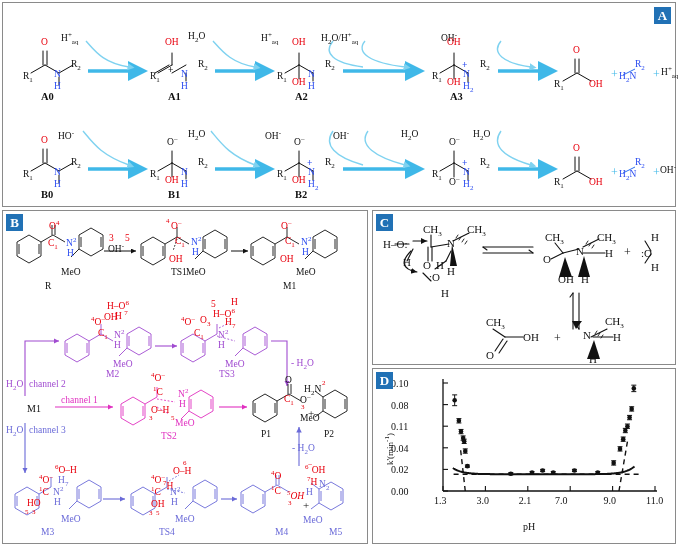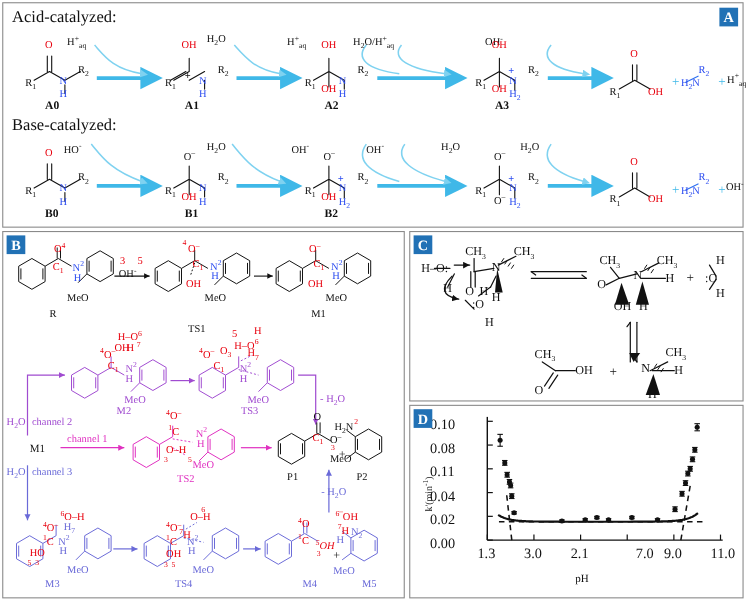--- a/index.html
+++ b/index.html
@@ -19,32 +19,30 @@
   .cyan{color:#3fb8e8;}
   .purple{color:#a04bd0;}
   .magenta{color:#e030c0;}
   .periwinkle{color:#6a6ad8;}
   .blk{color:#111;}
   .sup{font-size:7px;vertical-align:super;}
   .sub{font-size:7px;vertical-align:sub;}
   svg{position:absolute;left:0;top:0;overflow:visible;}
   
   #dplot{position:absolute;left:46px;top:10px;width:238px;height:118px;}
-  .axis-txt{position:absolute;font-size:13px;color:#111;white-space:nowrap;}
+  .axis-txt{position:absolute;font-size:10px;color:#111;white-space:nowrap;}
   .ylab{position:absolute;font-size:9px;color:#111;transform:rotate(-90deg);transform-origin:left top;white-space:nowrap;}
   .xlab{position:absolute;font-size:10px;color:#111;}
 </style>
 </head>
 <body>
 
 <div class="panel" id="panelA">
   <div class="badge" style="right:4px;top:4px;">A</div>
 
-  <div class="sec-title" style="left:8px;top:5px;">Acid-catalyzed:</div>
-  <div class="sec-title" style="left:8px;top:103px;">Base-catalyzed:</div>
 
   <svg width="674" height="205">
     <defs>
       <marker id="cyanArrow" markerWidth="7" markerHeight="7" refX="1" refY="3" orient="auto">
         <path d="M0,0 L6,3 L0,6 z" fill="#3fb8e8"></path>
       </marker>
       <marker id="cyanThin" markerWidth="6" markerHeight="6" refX="1" refY="2.5" orient="auto">
         <path d="M0,0 L5,2.5 L0,5 z" fill="#7fd2f0"></path>
       </marker>
     </defs>
@@ -386,21 +384,21 @@
   <div class="lbl red" style="left:122px;top:22px;">5</div>
   <div class="lbl" style="left:105px;top:31px;">OH<span class="sup">-</span></div>
 
   <div class="lbl red" style="left:168px;top:8px;">O<span class="sup">–</span></div>
   <div class="lbl red" style="left:163px;top:6px;font-size:7px;">4</div>
   <div class="lbl red" style="left:172px;top:25px;">C<span class="sub">1</span></div>
   <div class="lbl blue" style="left:188px;top:24px;">N<span class="sup">2</span></div>
   <div class="lbl blue" style="left:189px;top:36px;">H</div>
   <div class="lbl red" style="left:166px;top:43px;">OH</div>
   <div class="lbl" style="left:183px;top:56px;">MeO</div>
-  <div class="lbl" style="left:168px;top:84px;text-align:right;">TS1</div>
+  <div class="lbl" style="left:168px;top:56px;text-align:right;">TS1</div>
 
   <div class="lbl red" style="left:278px;top:8px;">O<span class="sup">–</span></div>
   <div class="lbl red" style="left:282px;top:25px;">C<span class="sub">1</span></div>
   <div class="lbl blue" style="left:298px;top:24px;">N<span class="sup">2</span></div>
   <div class="lbl blue" style="left:299px;top:36px;">H</div>
   <div class="lbl red" style="left:277px;top:43px;">OH</div>
   <div class="lbl" style="left:293px;top:56px;">MeO</div>
   <div class="lbl" style="left:280px;top:70px;">M1</div>
 
   <div class="lbl red" style="left:104px;top:88px;">H–O<span class="sup">6</span></div>
@@ -734,21 +732,21 @@
           <circle cx="212.68" cy="29.920000000000016" r="2.3"></circle>
           <circle cx="214.8" cy="9.400000000000006" r="2.3"></circle>
         </g>
     </svg>
   </div>
 
   <div id="xticklabels">
       <div class="axis-txt" style="left:61px;top:126px;">1.3</div>
       <div class="axis-txt" style="left:103.4px;top:126px;">3.0</div>
       <div class="axis-txt" style="left:145.8px;top:126px;">2.1</div>
-      <div class="axis-txt" style="left:205px;top:126px;">7.0</div>
+      <div class="axis-txt" style="left:182px;top:126px;">7.0</div>
       <div class="axis-txt" style="left:230.60000000000002px;top:126px;">9.0</div>
       <div class="axis-txt" style="left:273px;top:126px;">11.0</div>
     </div>
   <div id="yticklabels">
       <div class="axis-txt" style="left:18px;top:117px;">0.00</div>
       <div class="axis-txt" style="left:18px;top:95.4px;">0.02</div>
       <div class="axis-txt" style="left:18px;top:73.80000000000001px;">0.04</div>
       <div class="axis-txt" style="left:18px;top:52.2px;">0.11</div>
       <div class="axis-txt" style="left:18px;top:30.60000000000001px;">0.08</div>
       <div class="axis-txt" style="left:18px;top:9px;">0.10</div>

